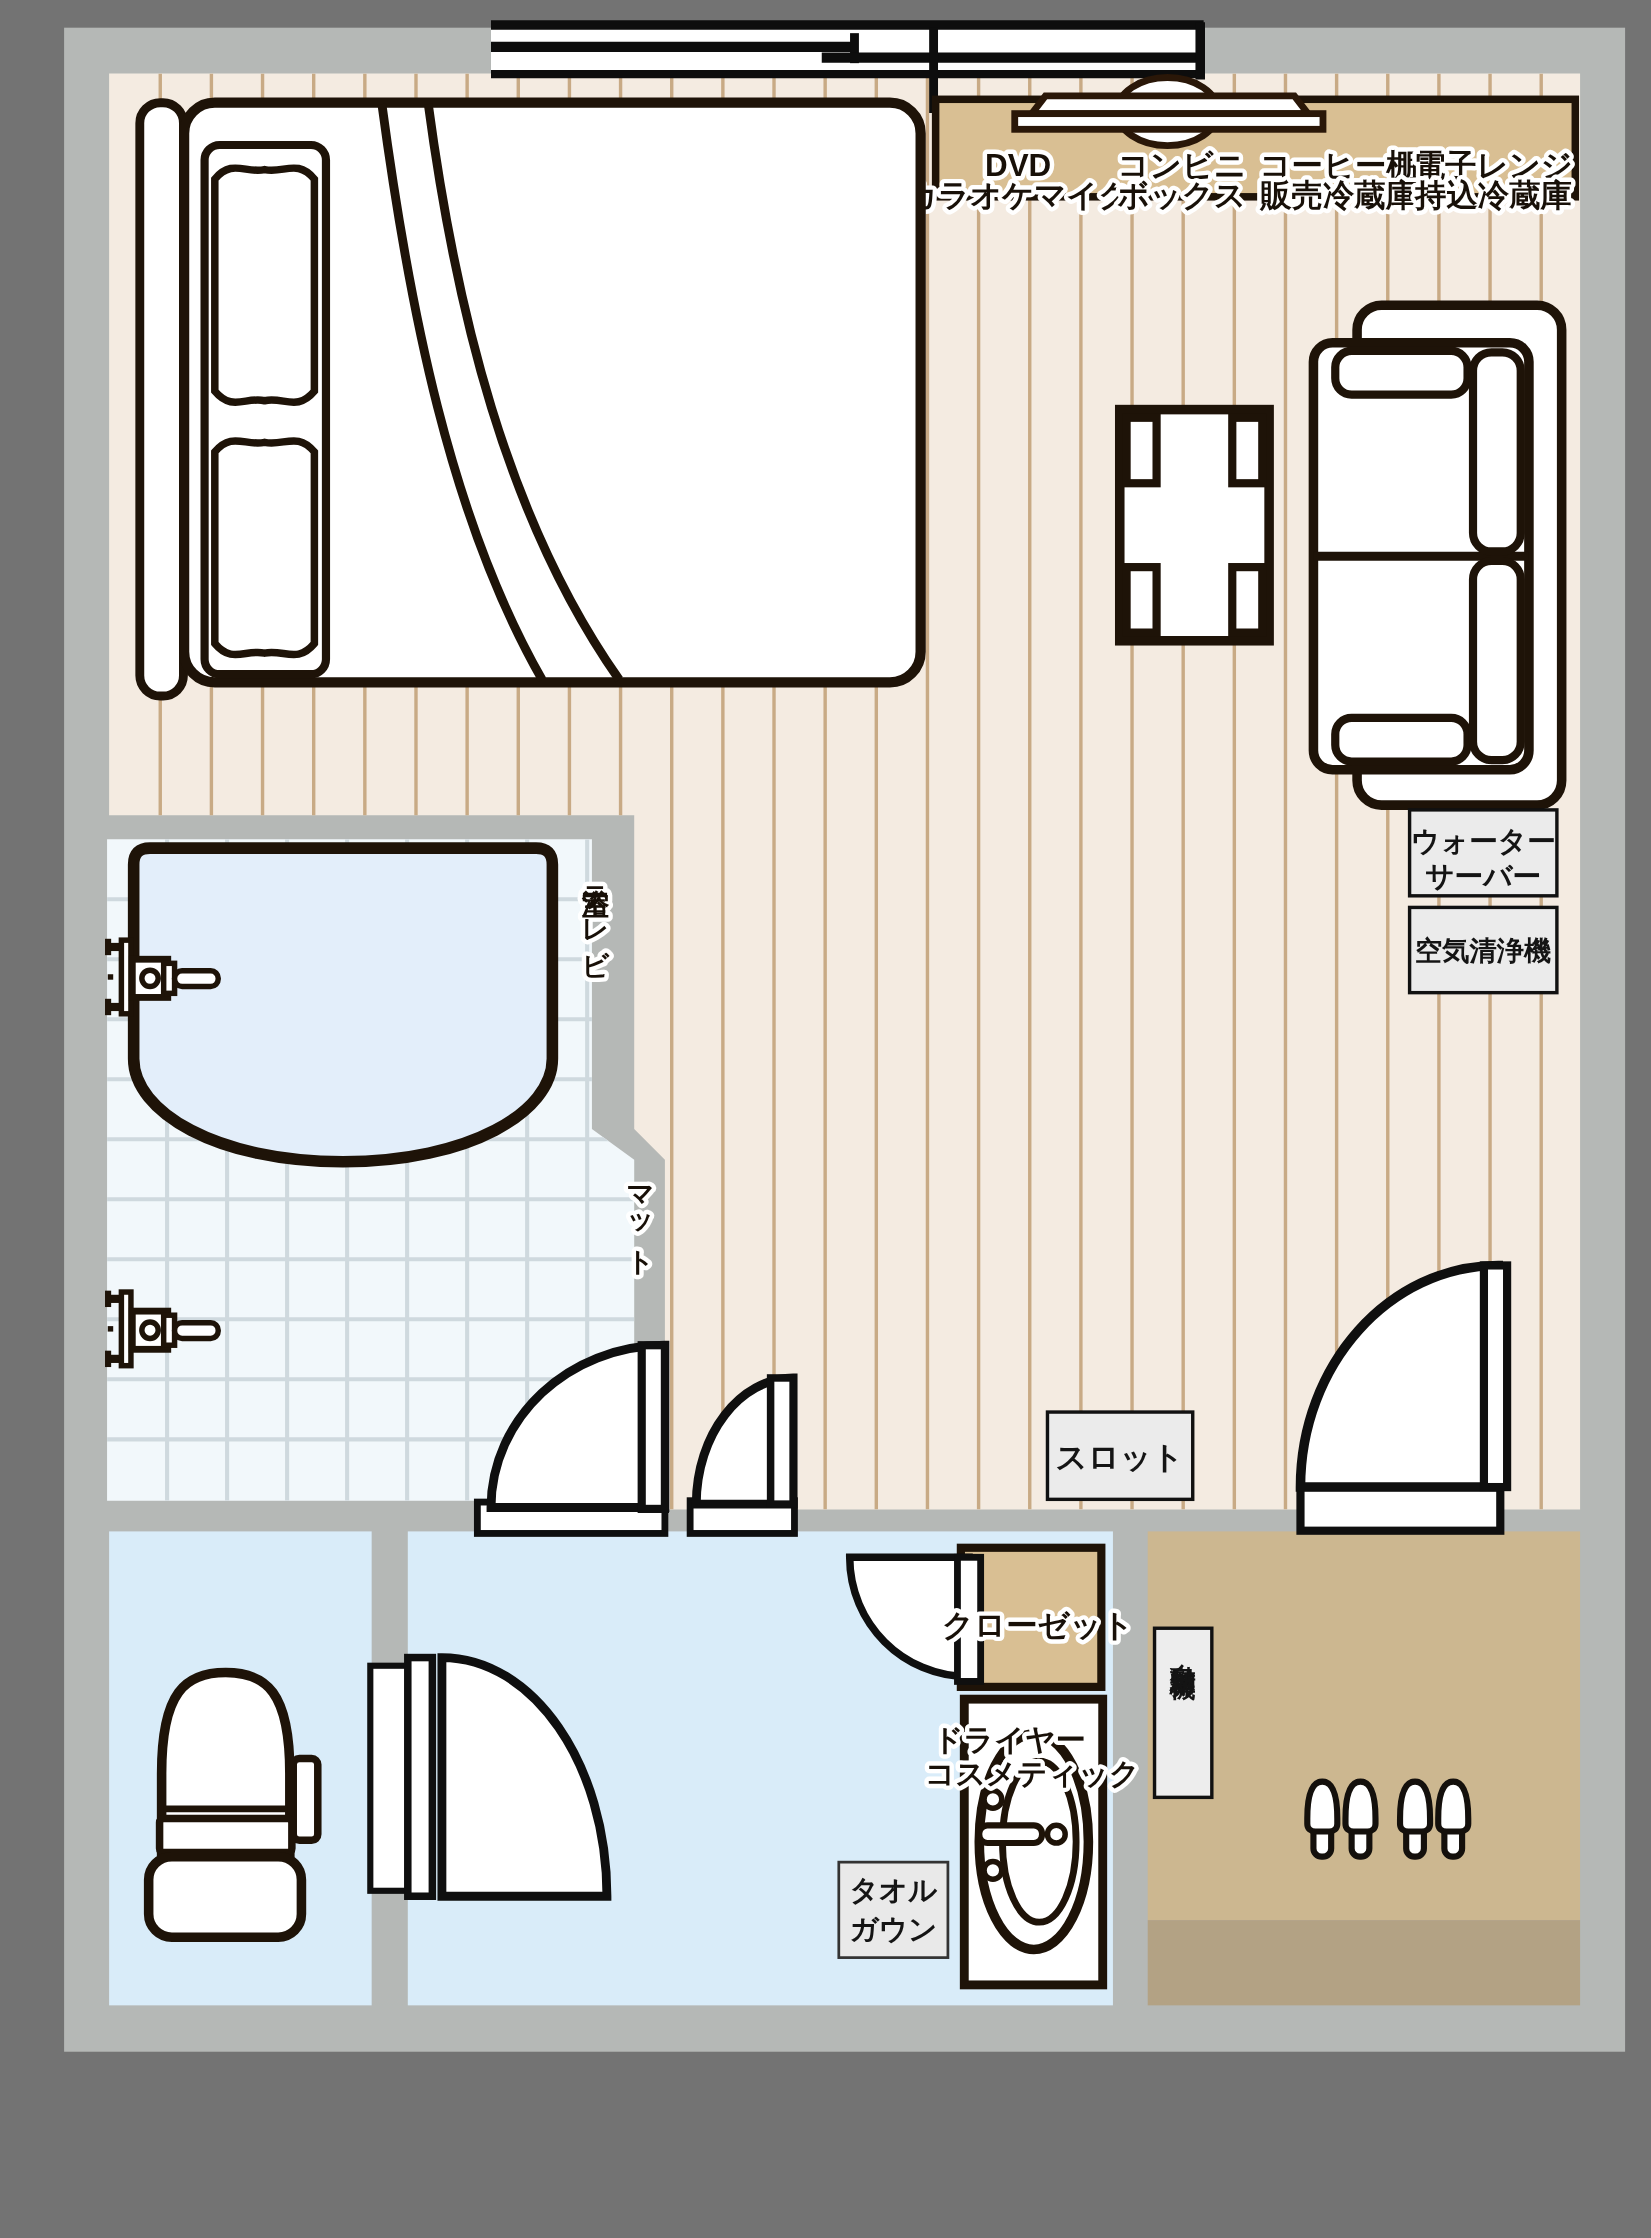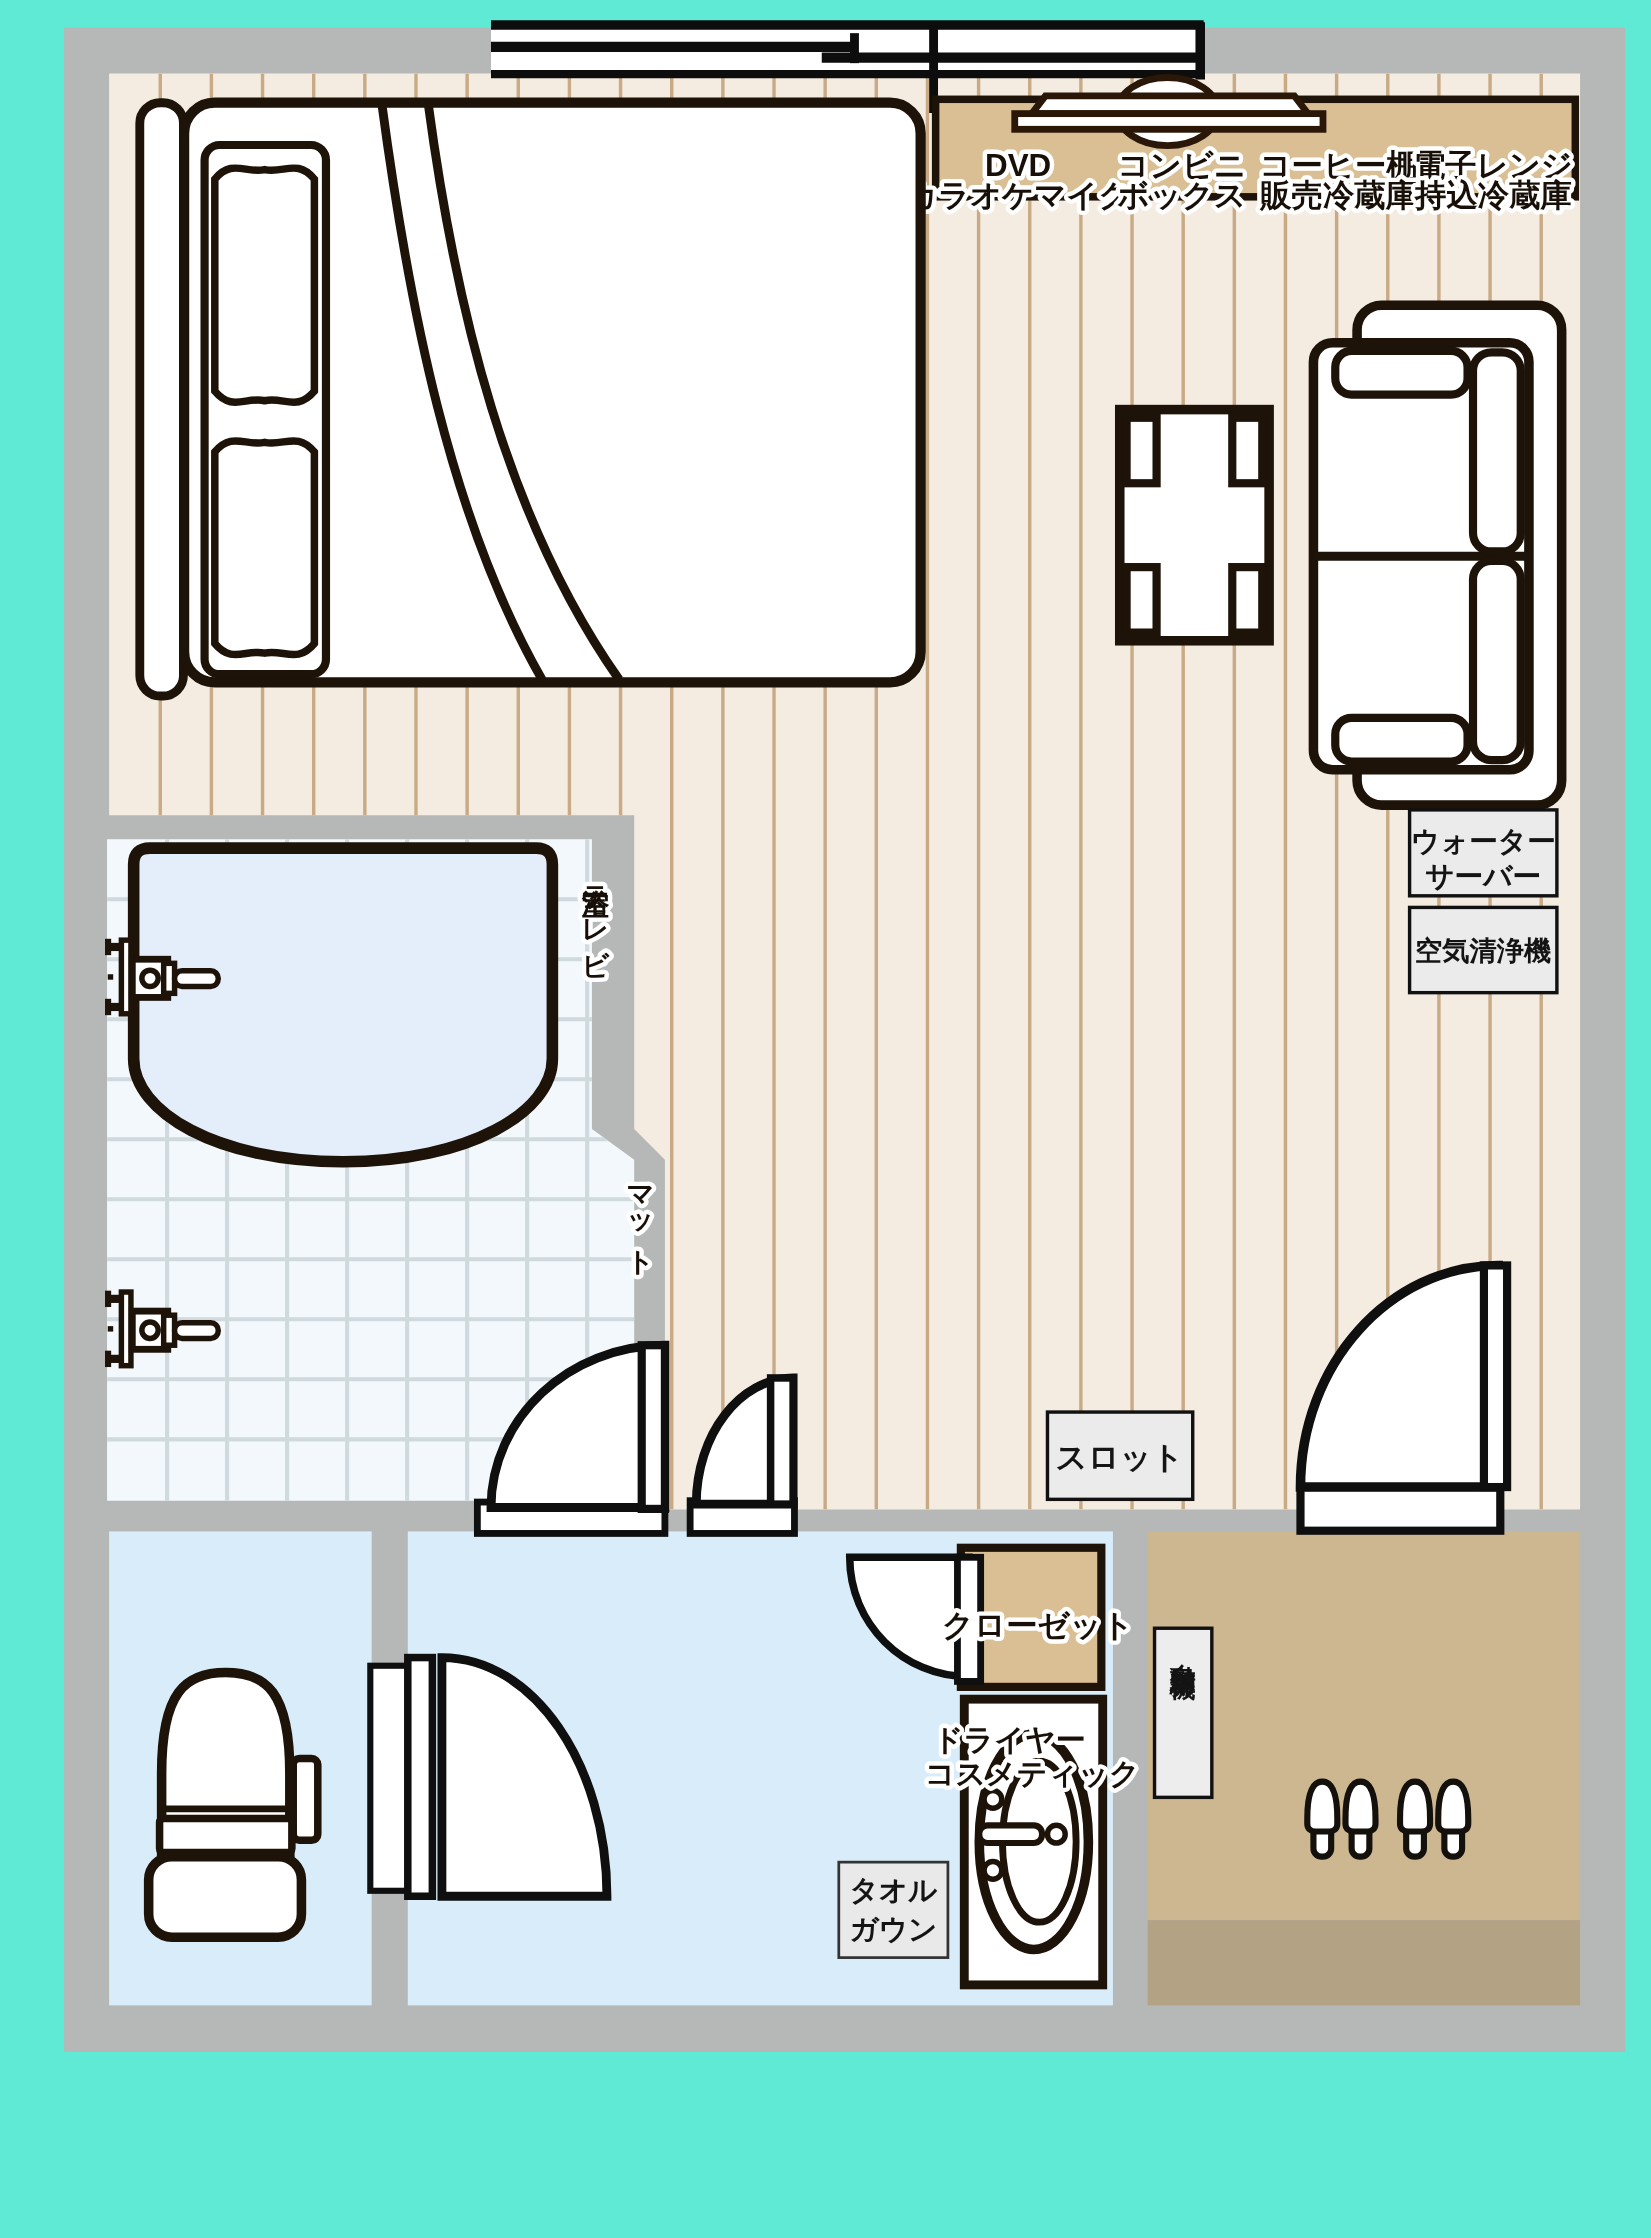--- a/index.html
+++ b/index.html
@@ -1,16 +1,16 @@
 <!DOCTYPE html>
 <html style="font-size:11px"><head>
 <meta charset="utf-8">
 <style>
   html,body{margin:0;padding:0;background:#000;}
-  .stage{width:1651px;height:2239px;position:relative;background:#5eead4;font-family:"Liberation Sans",sans-serif;}
+  .stage{width:1651px;height:2239px;position:relative;background:#737373;font-family:"Liberation Sans",sans-serif;}
   svg{display:block;}
   .outline-text{font-weight:bold;fill:#181008;stroke:#ffffff;stroke-width:13px;paint-order:stroke;stroke-linejoin:round;}
   .plain-text{font-weight:bold;fill:#141414;}
   .vtext{writing-mode:vertical-rl;text-orientation:upright;}
   text{font-family:"Liberation Sans",sans-serif;}
 </style>
 </head>
 <body>
 
 <div class="stage">

